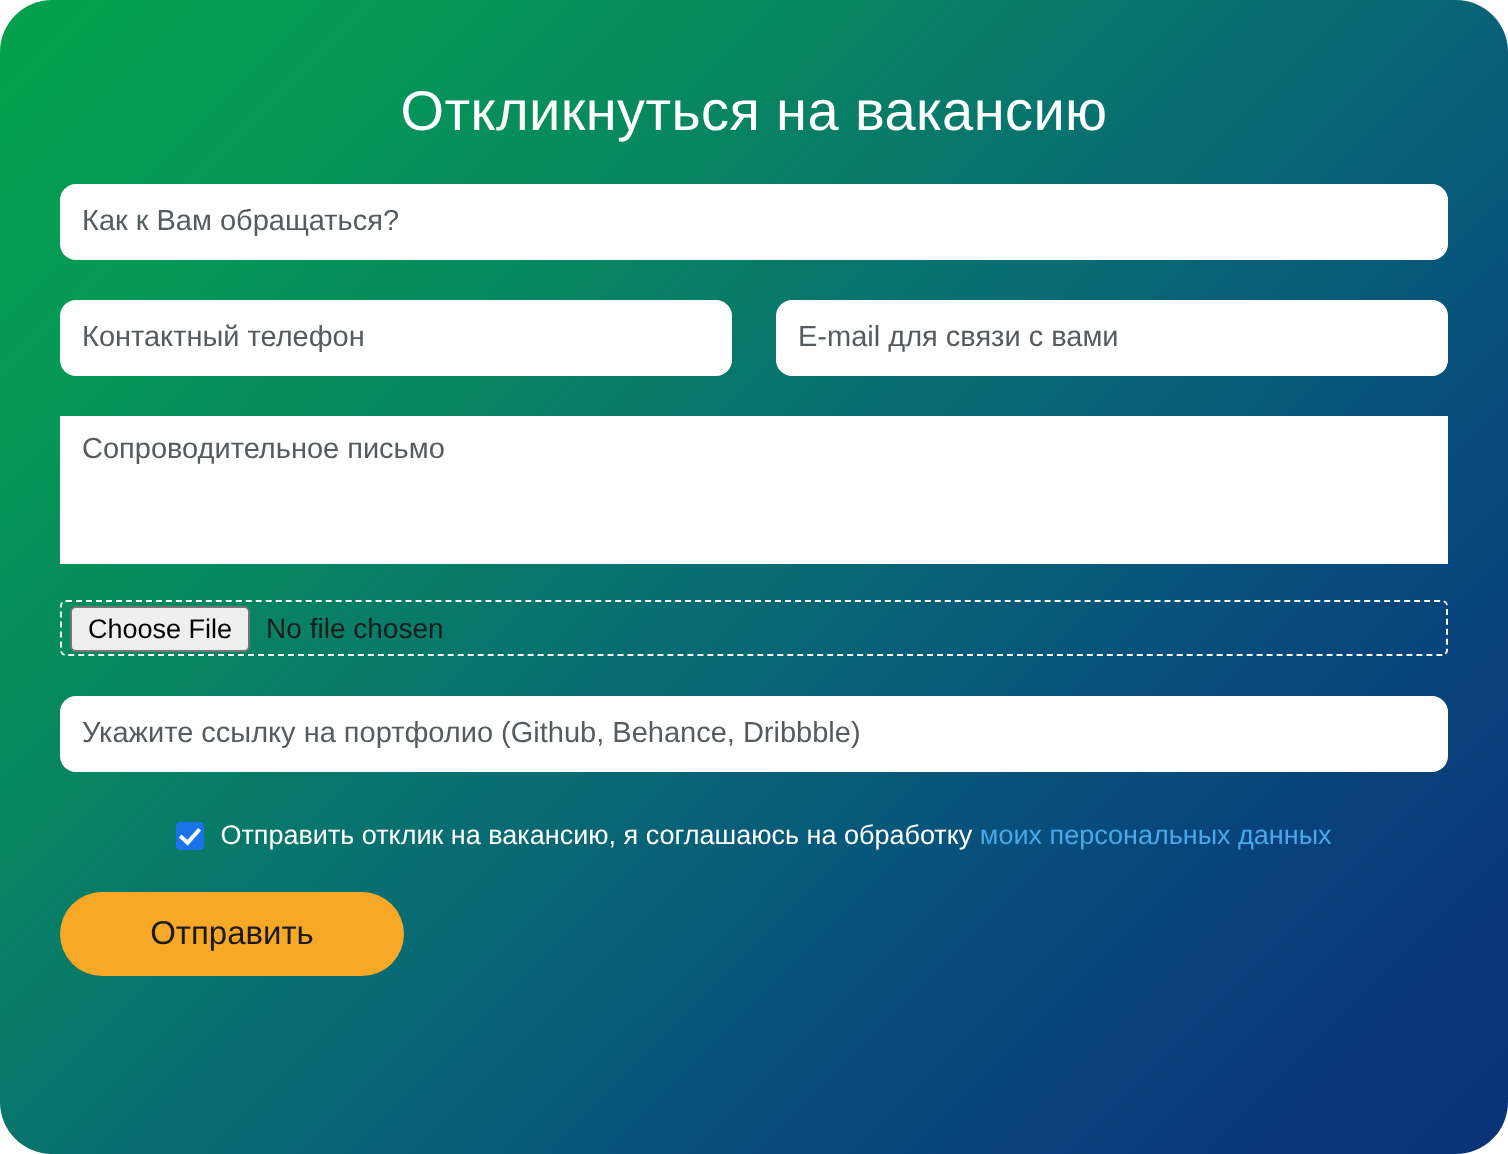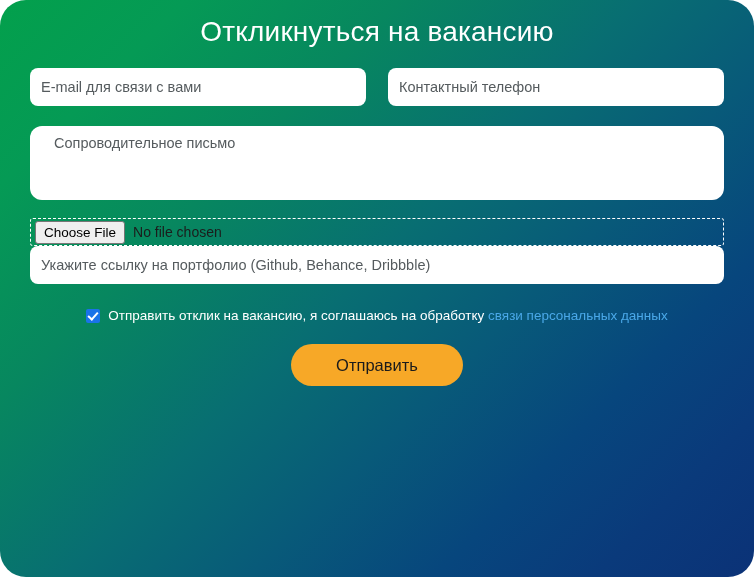--- a/index.html
+++ b/index.html
@@ -30,21 +30,21 @@
         #086e72 48%,
         #085a79 62%,
         #07467d 76%,
         #0a3a7b 88%,
         #0b3277 100%);
     padding: 0;
   }
 
   .form-title {
     margin: 0;
-    padding-top: 16px;
+    padding-top: 40px;
     text-align: center;
     color: #ffffff;
     font-size: 28px;
     font-weight: 400;
     letter-spacing: 0.2px;
     font-family: "Liberation Sans", sans-serif;
   }
 
   .form-body {
     padding: 0 30px;
@@ -79,26 +79,26 @@
   .field-row > .half { flex: 1 1 0; }
 
   .cover-letter {
     display: block;
     width: 100%;
     box-sizing: border-box;
     height: 74px;
     border: none;
     outline: none;
     resize: none;
-    border-radius: 12px;
+    border-radius: 0;
     background: #ffffff;
     color: #3c3c3c;
     font-size: 14.5px;
     font-family: "Liberation Sans", sans-serif;
-    padding: 8px 24px;
+    padding: 8px 11px;
     line-height: 1.25;
     margin-top: 20px;
   }
   .cover-letter::placeholder {
     color: #555b5e;
     opacity: 1;
   }
 
   .file-row {
     margin-top: 18px;
@@ -126,21 +126,21 @@
     white-space: nowrap;
   }
   .file-status {
     margin-left: 8px;
     color: #1c1c1c;
     font-size: 14px;
     font-family: Liberation Sans, sans-serif;
     white-space: nowrap;
   }
 
-  .portfolio-wrap { }
+  .portfolio-wrap { margin-top: 20px; }
 
   .consent-row {
     margin-top: 24px;
     display: flex;
     align-items: center;
     justify-content: center;
     gap: 8px;
   }
   .consent-checkbox {
     appearance: none;
@@ -174,21 +174,20 @@
   }
   .consent-link {
     color: #4aa8e8;
     text-decoration: none;
     cursor: pointer;
   }
 
   .submit-row {
     margin-top: 20px;
     display: flex;
-    justify-content: center;
   }
   .submit-button {
     background: #f7a827;
     color: #1b1b1b;
     border: none;
     outline: none;
     border-radius: 22px;
     height: 42px;
     min-width: 172px;
     padding: 0 26px;
@@ -199,46 +198,49 @@
 </style>
 </head>
 <body>
 
 <div class="form-card">
 
   <h1 class="form-title">Откликнуться на вакансию</h1>
 
   <div class="form-body">
 
+    <div class="field-row">
+      <input class="text-field" type="text" placeholder="Как к Вам обращаться?" style="">
+    </div>
 
     <div class="field-row">
       <div class="half">
-        <input class="text-field" type="email" placeholder="E-mail для связи с вами" style="">
+        <input class="text-field" type="tel" placeholder="Контактный телефон" style="">
       </div>
       <div class="half">
-        <input class="text-field" type="tel" placeholder="Контактный телефон" style="">
+        <input class="text-field" type="email" placeholder="E-mail для связи с вами" style="">
       </div>
     </div>
 
     <textarea class="cover-letter" placeholder="Сопроводительное письмо" style=""></textarea>
 
     <div class="file-row">
       <span class="file-picker">Choose File</span>
       <span class="file-status">No file chosen</span>
     </div>
 
     <div class="portfolio-wrap">
       <input class="text-field" type="text" placeholder="Укажите ссылку на портфолио (Github, Behance, Dribbble)" style="">
     </div>
 
     <div class="consent-row">
       <input class="consent-checkbox" type="checkbox" checked="" style="">
       <span class="consent-text">
         <span>Отправить отклик на вакансию, я соглашаюсь на обработку</span>
-        <a class="consent-link" href="#">связи персональных данных</a>
+        <a class="consent-link" href="#">моих персональных данных</a>
       </span>
     </div>
 
     <div class="submit-row">
       <button class="submit-button" type="submit">Отправить</button>
     </div>
 
   </div>
 </div>
 

